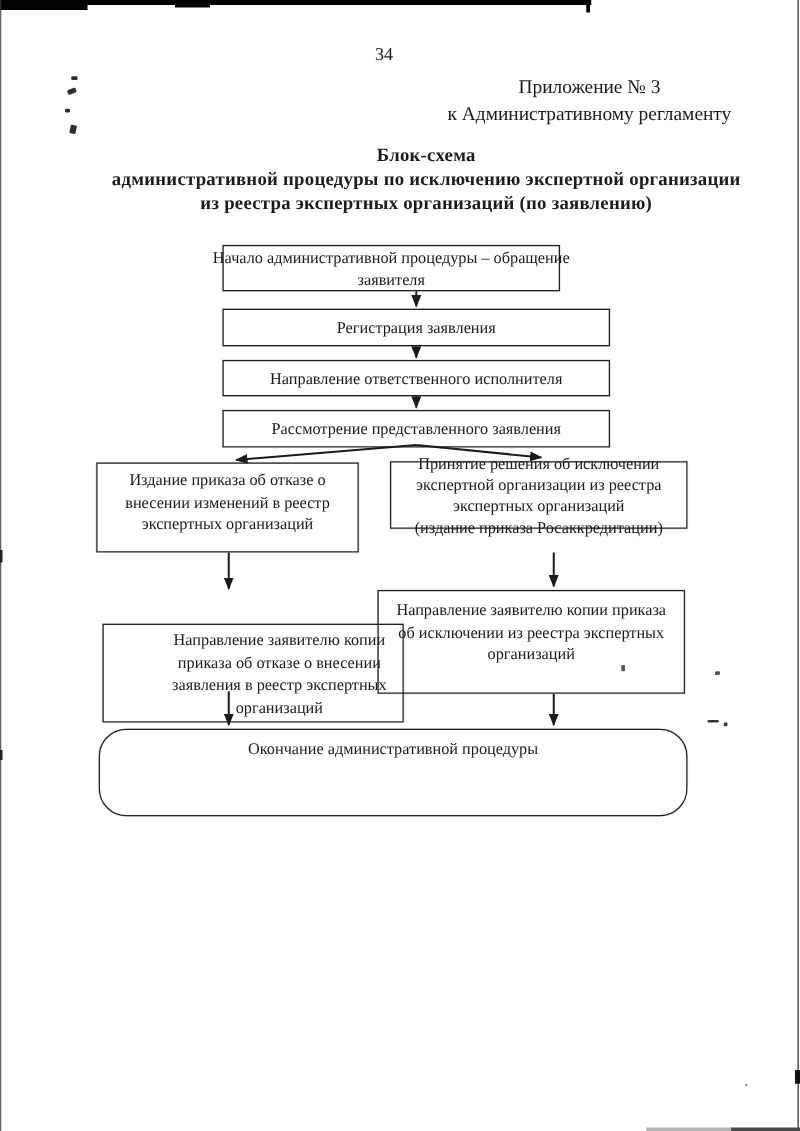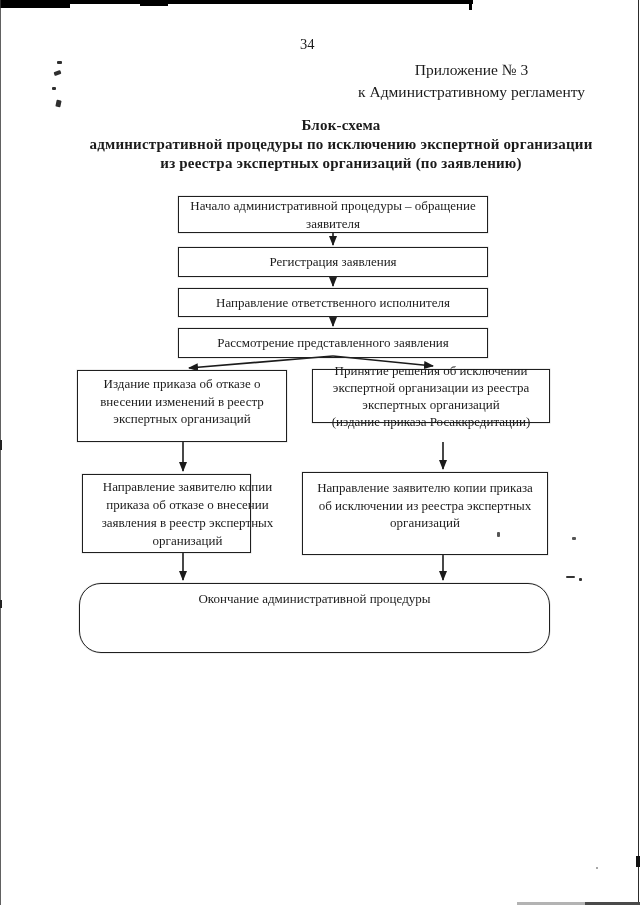--- a/index.html
+++ b/index.html
@@ -50,27 +50,27 @@
   }
   
   .box{
     position:absolute;box-sizing:border-box;
     border:1.6px solid var(--border,#1f1f1f);
     display:flex;flex-direction:column;justify-content:center;align-items:center;
     text-align:center;font-size:13px;line-height:17.5px;
     box-shadow:0 0 0 .5px rgba(110,110,110,.25);
   }
   .box .ln{white-space:nowrap;}
-  .b-start         {left:178px;top:196px;width:310px;height:37px;align-items:center;}
+  .b-start         {left:178px;top:196px;width:270px;height:37px;align-items:center;}
   .b-register      {left:178px;top:247px;width:310px;height:30px;}
   .b-assign        {left:178px;top:288px;width:310px;height:29px;}
   .b-review        {left:178px;top:328px;width:310px;height:30px;}
   .b-refuse        {left:77px; top:370px;width:210px;height:72px;justify-content:flex-start;padding-top:4px;}
   .b-exclude       {left:312px;top:369px;width:238px;height:54px;line-height:17px;}
-  .b-send-refusal  {left:82px; top:474px;width:169px;height:79px;line-height:18px;padding-left:42px;}
+  .b-send-refusal  {left:82px; top:499px;width:241px;height:79px;line-height:18px;padding-left:42px;}
   .b-send-exclusion{left:302px;top:472px;width:246px;height:83px;justify-content:flex-start;padding-top:6px;}
   .b-end           {left:79px; top:583px;width:471px;height:70px;justify-content:flex-start;padding-top:6px;border-radius:22px;}
   .arrows{position:absolute;left:0;top:0;width:640px;height:905px;pointer-events:none;}
 </style>
 </head>
 <body>
 
 <div class="page">
 
   <div class="art a-topline"></div>

